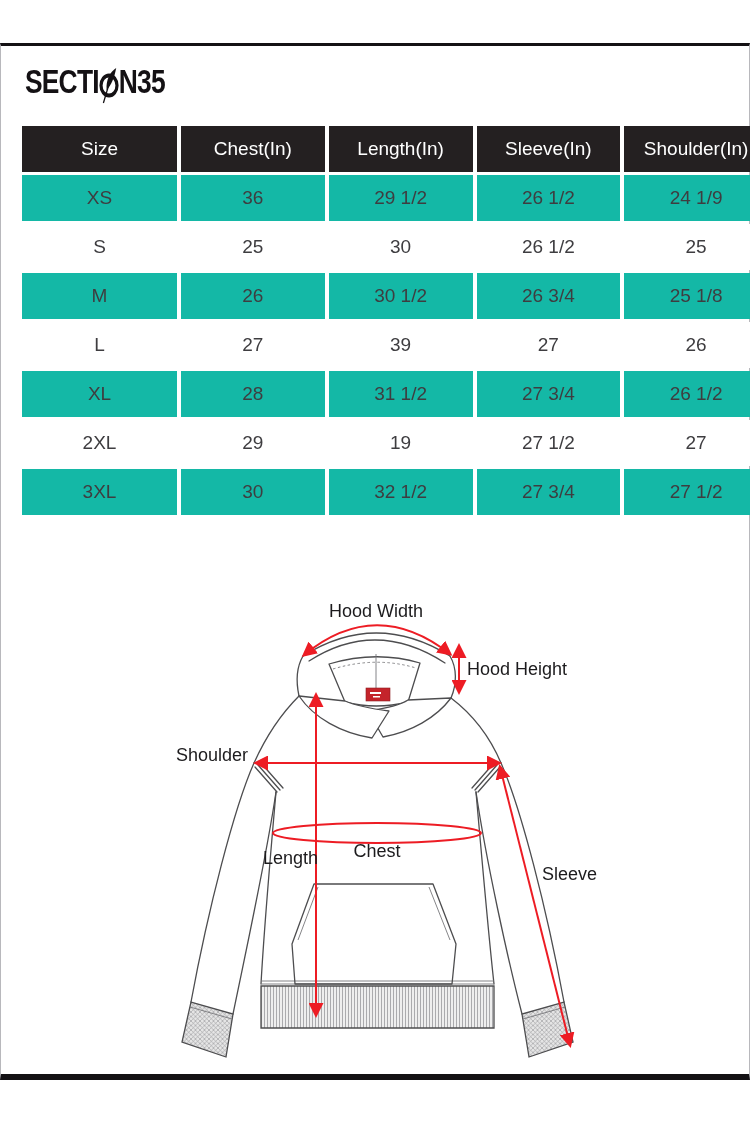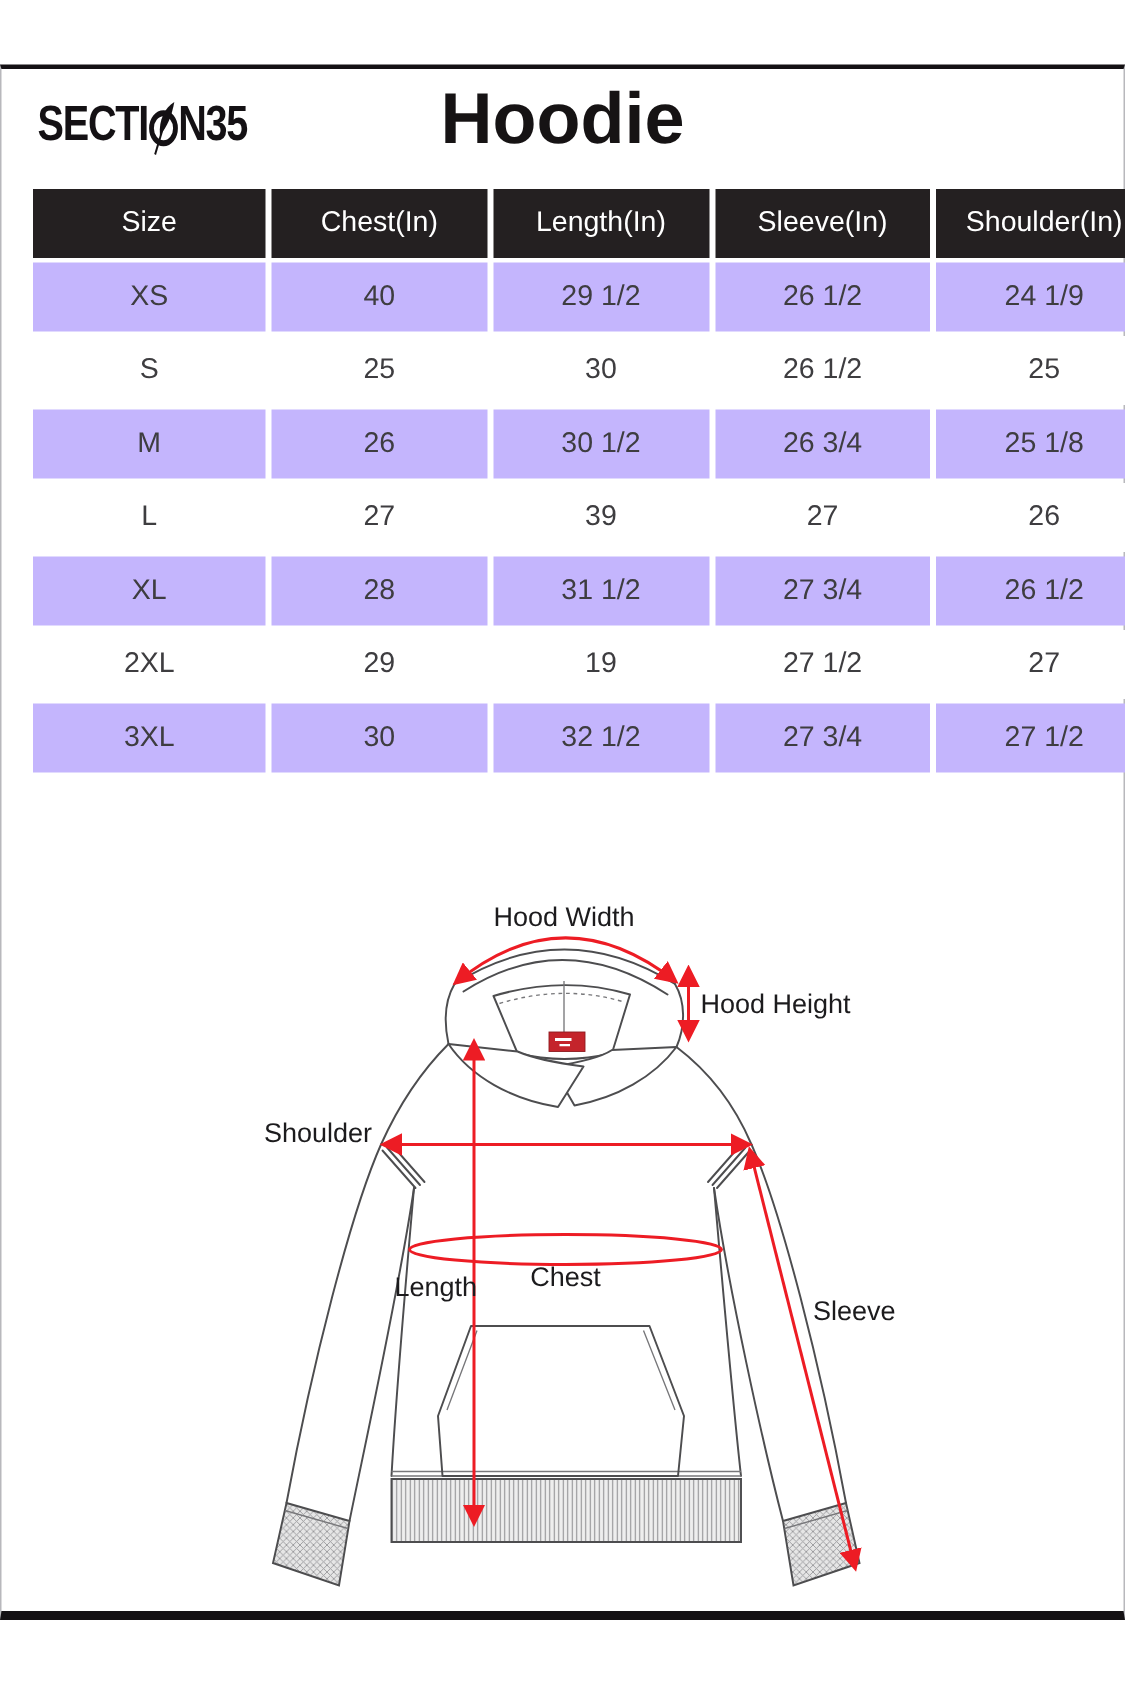--- a/index.html
+++ b/index.html
@@ -29,21 +29,21 @@
   .table{
     position:absolute;left:2px;top:126px;width:746px;
     display:grid;grid-template-columns:155px 1fr 1fr 1fr 1fr;
     column-gap:4px;row-gap:3px;grid-auto-rows:46px;margin-left:20px;
   }
   .cell{
     display:flex;align-items:center;justify-content:center;
     font-size:19px;color:#3e3d40;
   }
   .cell.h{background:#242021;color:#ffffff;}
-  .cell.g{background:#c4b5fd;}
+  .cell.g{background:#14b8a6;}
   .cell.w{background:#ffffff;}
   .trow{display:contents;}
   
   .diagram{position:absolute;left:146px;top:580px;width:460px;height:500px;}
   .diagram svg{display:block;}
   .diagram text{
     font-family:"Liberation Sans",sans-serif;font-size:18px;fill:#1c1b1d;
   }
   .art{stroke:#4d4d4f;stroke-width:1.3;fill:none;stroke-linecap:round;stroke-linejoin:round;}
   .artfill{stroke:#4d4d4f;stroke-width:1.3;fill:#ffffff;stroke-linejoin:round;}
@@ -59,34 +59,33 @@
   <div class="logo">
     <span>SECTI</span>
     <svg width="24" height="25" viewBox="0 0 24 25" aria-hidden="true">
       <circle cx="12" cy="12.5" r="10" fill="none" stroke="#141114" stroke-width="4"></circle>
       <path d="M 21 -5 C 13 -1, 8 7, 9 17 C 15 12, 19 4, 21 -5 Z" fill="#141114"></path>
       <path d="M 15 3 L 5 30" stroke="#141114" stroke-width="1.6" fill="none"></path>
     </svg>
     <span>N35</span>
   </div>
 
-  <div class="title">Hoodie</div>
 
   <div class="table">
     <div class="trow">
       <div class="cell h">Size</div>
       <div class="cell h">Chest(In)</div>
       <div class="cell h">Length(In)</div>
       <div class="cell h">Sleeve(In)</div>
       <div class="cell h">Shoulder(In)</div>
     </div>
 
     <div class="trow">
       <div class="cell g">XS</div>
-      <div class="cell g">40</div>
+      <div class="cell g">36</div>
       <div class="cell g">29 1/2</div>
       <div class="cell g">26 1/2</div>
       <div class="cell g">24 1/9</div>
     </div>
 
     <div class="trow">
       <div class="cell w">S</div>
       <div class="cell w">25</div>
       <div class="cell w">30</div>
       <div class="cell w">26 1/2</div>

